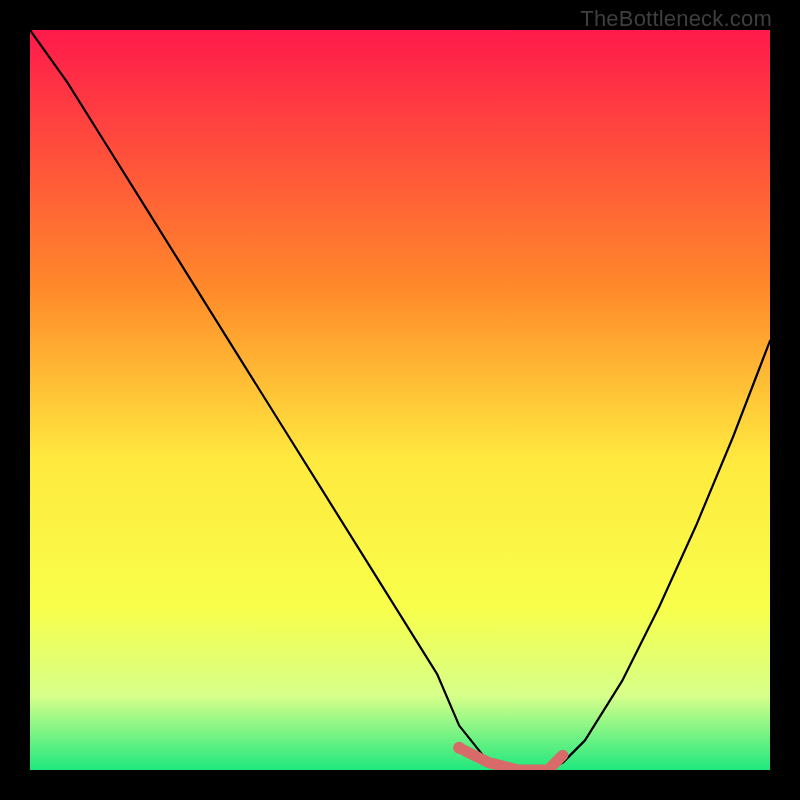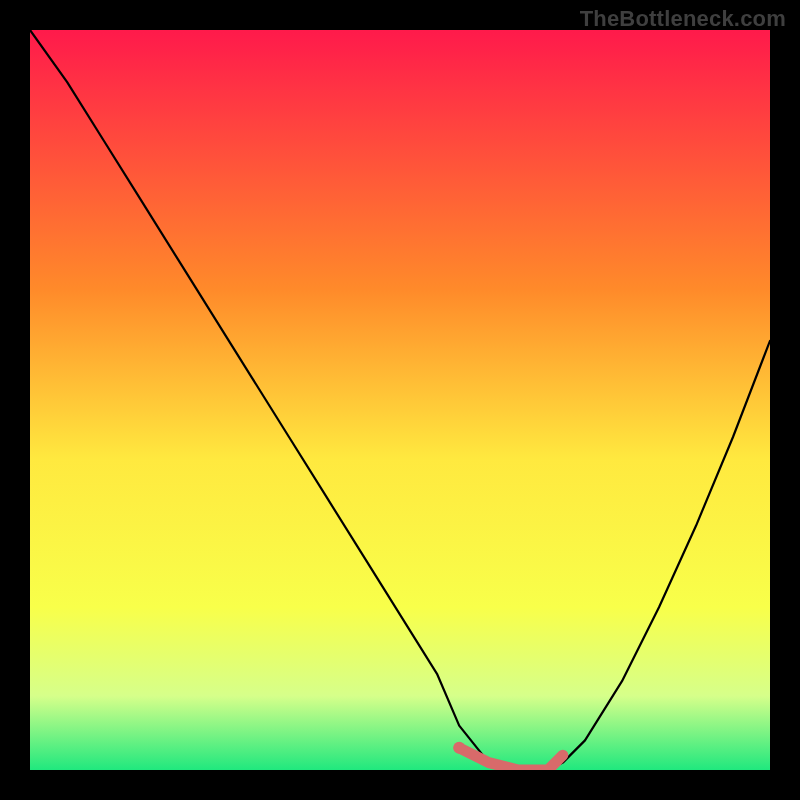--- a/index.html
+++ b/index.html
@@ -7,24 +7,24 @@
     padding: 0;
     width: 800px;
     height: 800px;
     background: #000;
     font-family: Arial, Helvetica, sans-serif;
     position: relative;
   }
   .watermark {
     position: absolute;
     top: 6px;
-    right: 14px;
+    right: 28px;
     color: #3f3f3f;
     font-size: 22px;
-    font-weight: 700;
+    font-weight: 400;
     z-index: 10;
     letter-spacing: 0.2px;
   }
   .plot-area {
     position: absolute;
     left: 30px;
     top: 30px;
     width: 740px;
     height: 740px;
   }

